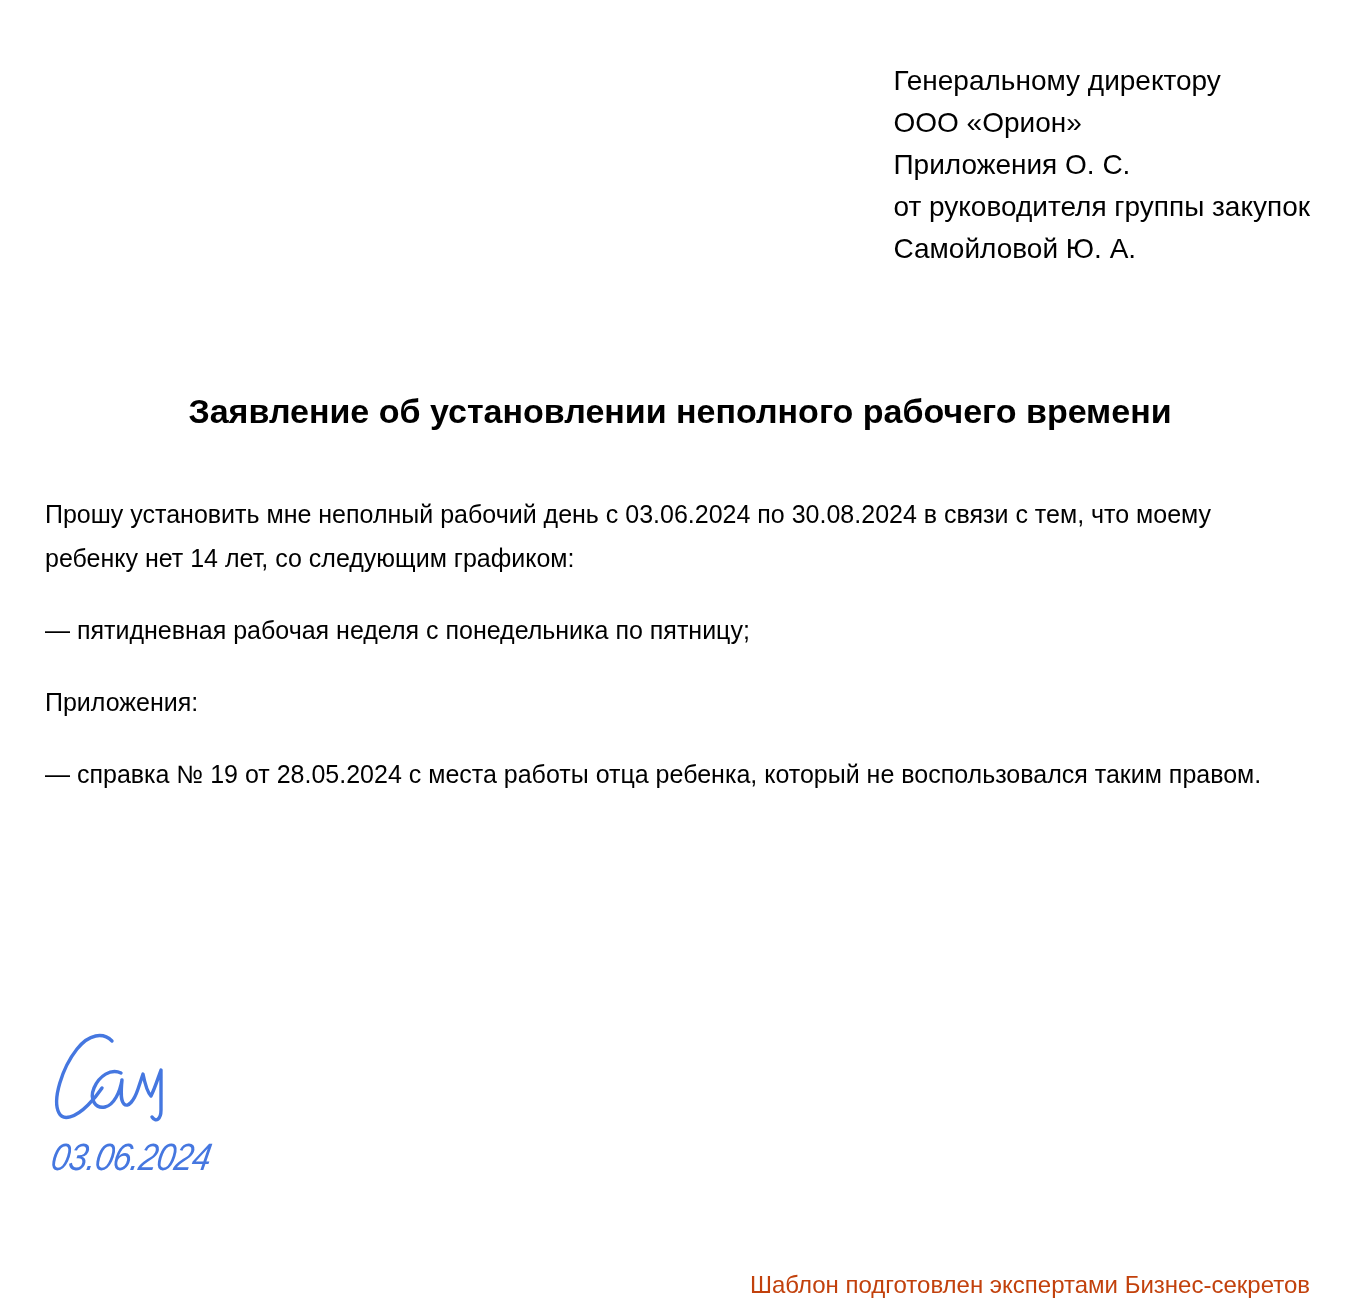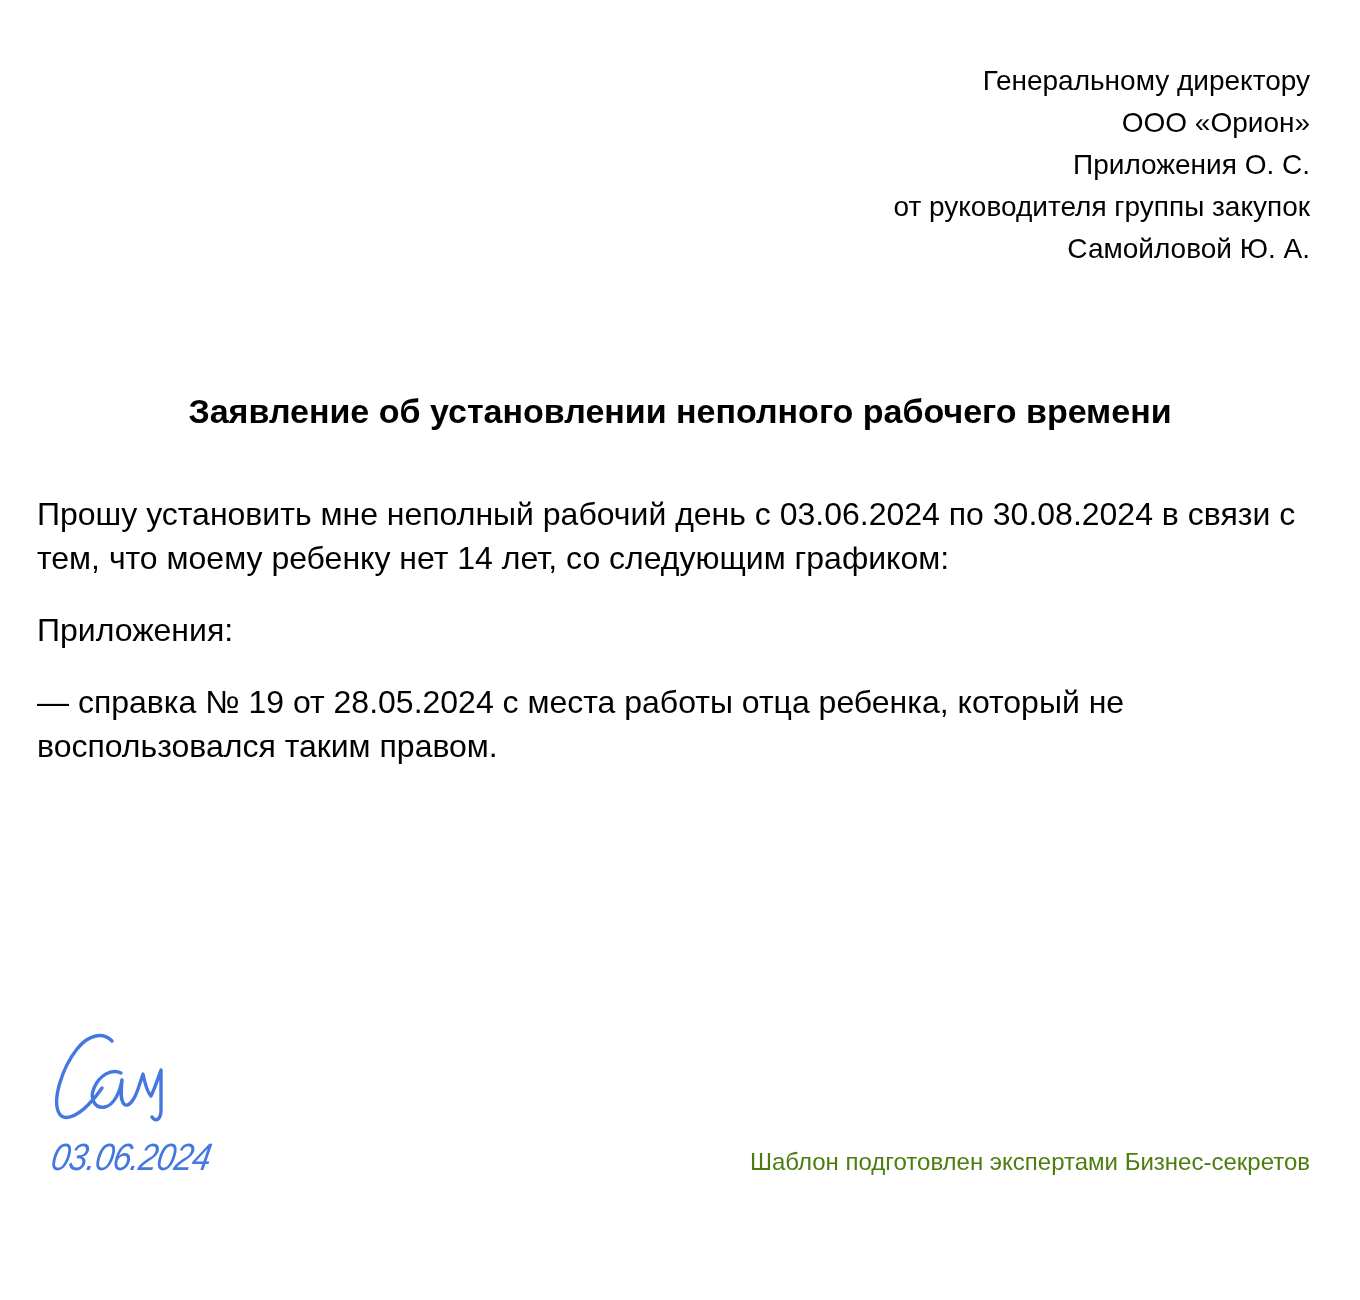--- a/index.html
+++ b/index.html
@@ -13,40 +13,40 @@
     height: 1300px;
     background: #ffffff;
     font-family: "Liberation Sans", sans-serif;
     color: #000000;
     overflow: hidden;
   }
   .addressee {
     position: absolute;
     top: 60px;
     right: 50px;
-    text-align: right;
+    text-align: left;
     font-size: 28px;
     line-height: 42px;
   }
   .doc-title {
     position: absolute;
     top: 392px;
     left: 0;
     width: 100%;
     text-align: center;
     font-size: 34px;
     font-weight: bold;
     margin: 0;
   }
   .body-text {
     position: absolute;
     top: 492px;
-    left: 37px;
+    left: 45px;
     width: 1265px;
-    font-size: 32px;
+    font-size: 25px;
   }
   .body-text p {
     margin: 0 0 28px 0;
     line-height: 44px;
   }
   .signature-block {
     position: absolute;
     left: 48px;
     top: 1032px;
     color: #4577e0;
@@ -58,43 +58,44 @@
     margin-top: 6px;
     font-size: 38px;
     font-style: italic;
     letter-spacing: -1px;
     transform: skewX(-10deg) scaleX(0.88);
     transform-origin: left bottom;
     white-space: nowrap;
   }
   .footer-note {
     position: absolute;
-    top: 1148px;
+    top: 1271px;
     right: 50px;
     font-size: 24px;
-    color: #4d7c0f;
+    color: #c2410c;
   }
 </style>
 </head>
 <body>
 
 <div class="page">
 
   <div class="addressee">
     <div>Генеральному директору</div>
     <div>ООО «Орион»</div>
     <div>Приложения О. С.</div>
     <div>от руководителя группы закупок</div>
     <div>Самойловой Ю. А.</div>
   </div>
 
   <h1 class="doc-title">Заявление об установлении неполного рабочего времени</h1>
 
   <div class="body-text">
     <p>Прошу установить мне неполный рабочий день с 03.06.2024 по 30.08.2024 в связи с тем, что моему ребенку нет 14 лет, со следующим графиком:</p>
+    <p>— пятидневная рабочая неделя с понедельника по пятницу;</p>
     <p>Приложения:</p>
     <p>— справка № 19 от 28.05.2024 с места работы отца ребенка, который не воспользовался таким правом.</p>
   </div>
 
   <div class="signature-block">
     <svg class="signature-svg" width="130" height="98" viewBox="0 0 130 98" fill="none" stroke="currentColor" stroke-width="3.4" stroke-linecap="round" stroke-linejoin="round">
       <path d="M 64 9 C 55 0, 41 2, 29 17 C 14 36, 4 68, 11 81 C 15 89, 27 86, 40 73 C 45 68, 50 62, 54 56"></path>
       <path d="M 73 41 C 63 36, 51 44, 46 56 C 41 68, 48 77, 57 75 C 66 73, 72 60, 74 48 C 73 58, 72 68, 76 72 C 80 76, 86 69, 90 57 L 95 42 C 97 52, 99 60, 103 64 C 107 56, 110 46, 113 38 C 113 52, 113 66, 113 78 C 113 87, 108 91, 104 85"></path>
     </svg>
     <div class="signature-date">03.06.2024</div>

